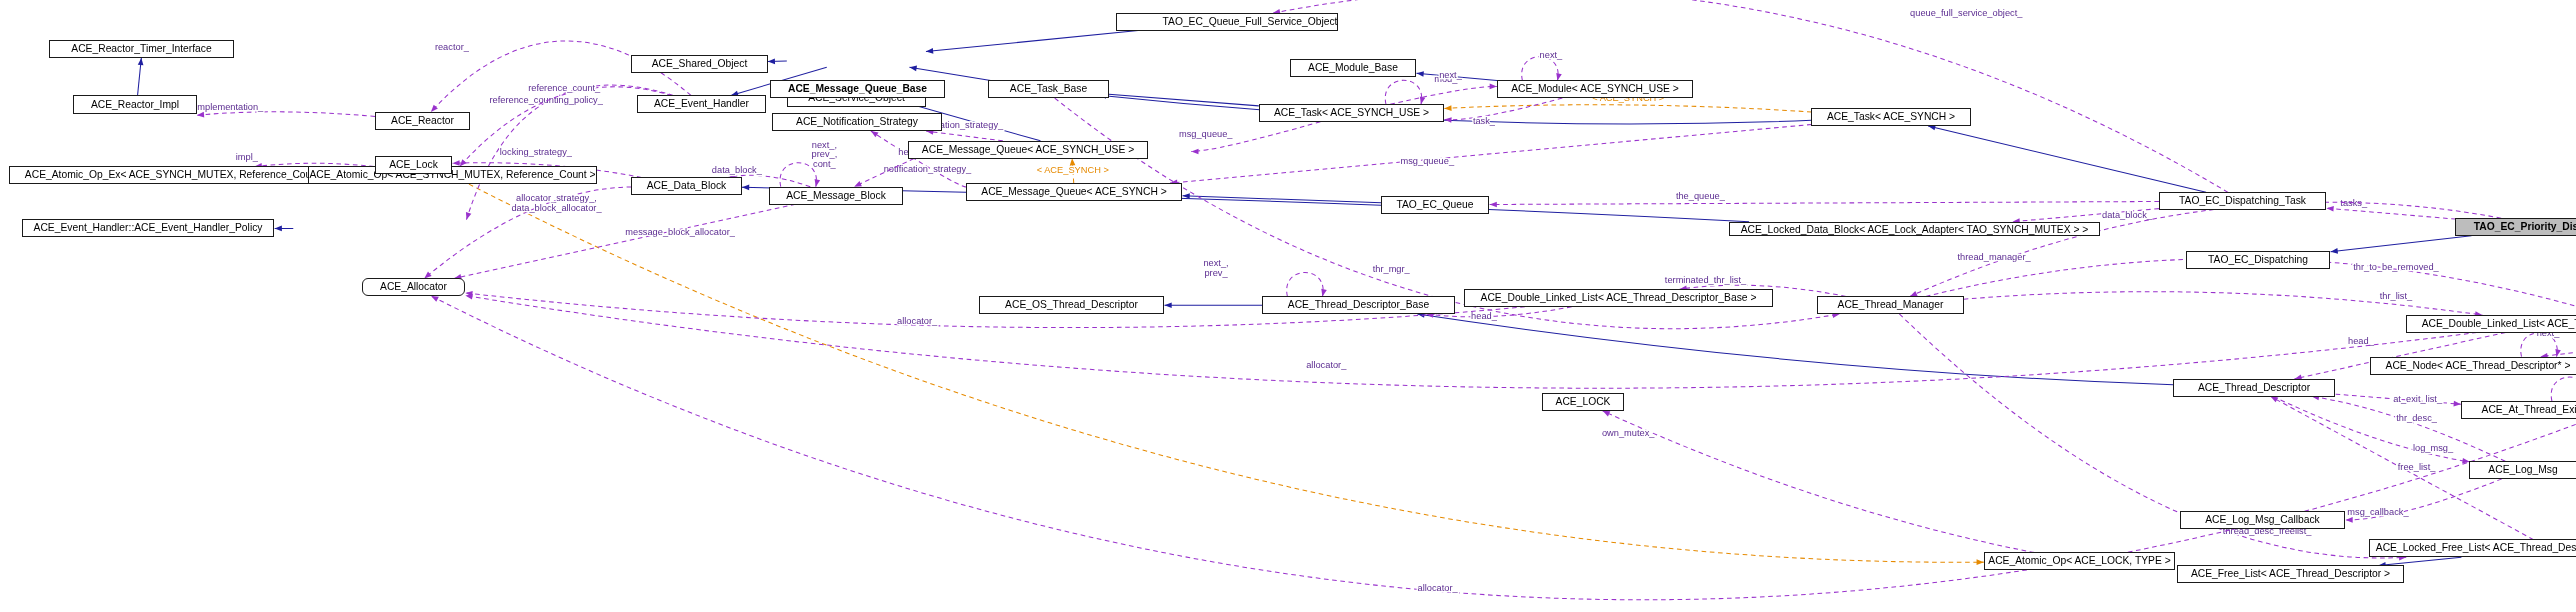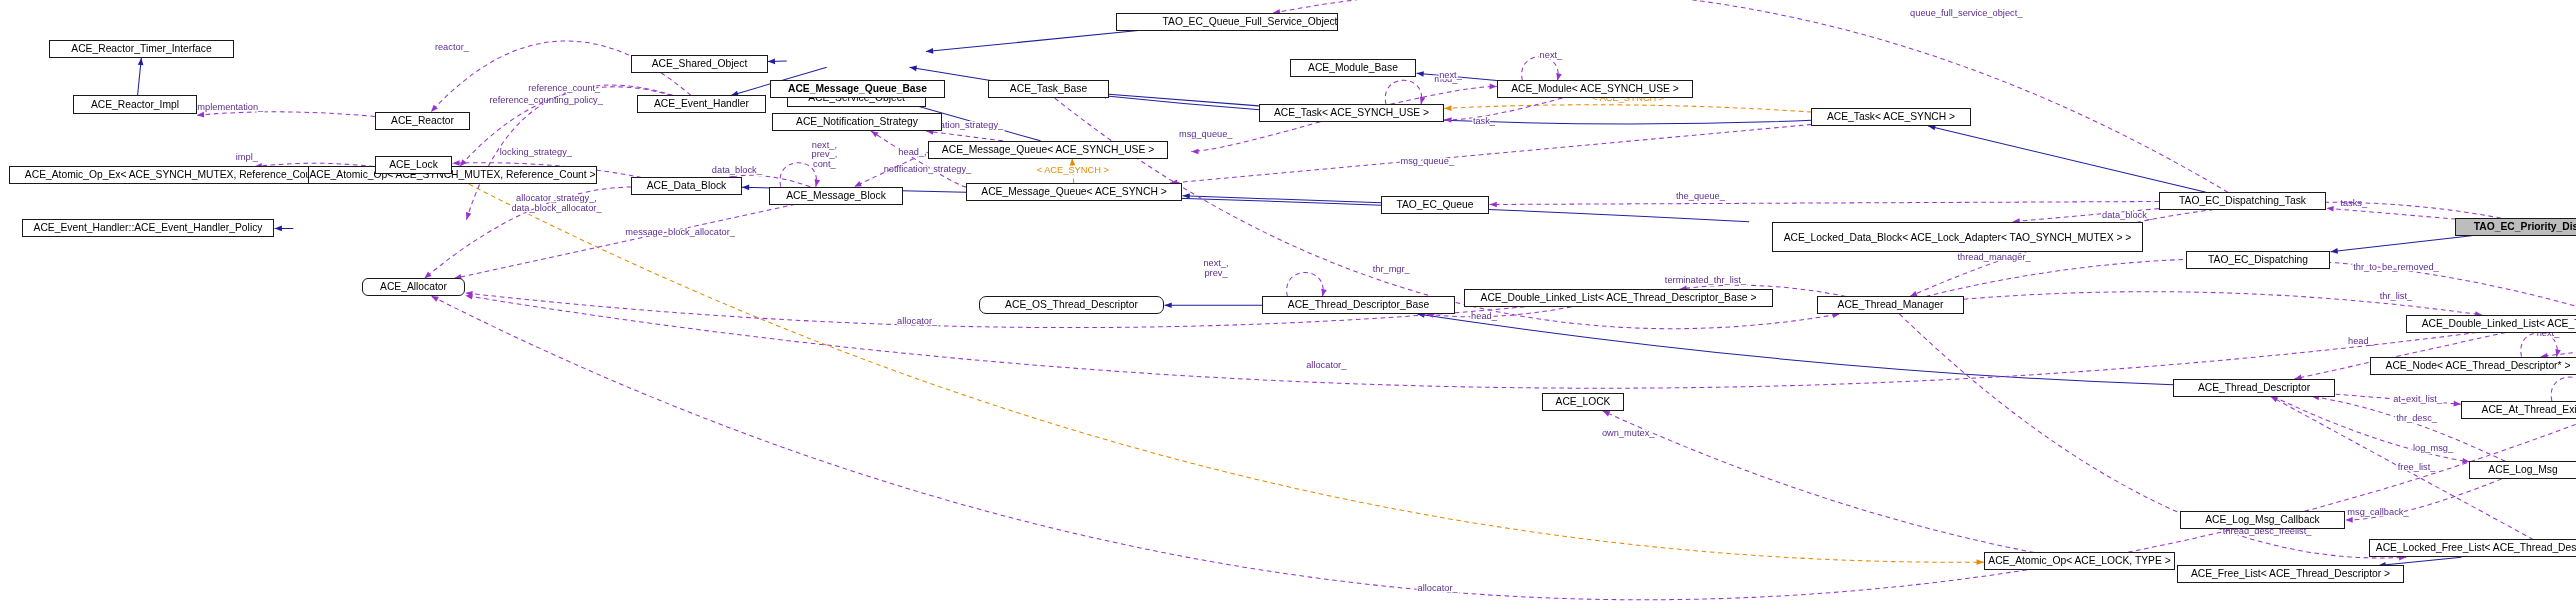--- a/index.html
+++ b/index.html
@@ -205,31 +205,31 @@
     <div class="node" style="left: 787px; top: 49px; width: 139px; height: 17.5px; margin-top: 40px;">ACE_Service_Object</div>
     <div class="node" style="left: 770px; top: 80px; width: 175px; height: 17.5px; font-weight: bold;">ACE_Message_Queue_Base</div>
     <div class="node" style="left: 637px; top: 95px; width: 129px; height: 17.5px;">ACE_Event_Handler</div>
     <div class="node" style="left: 772px; top: 113px; width: 170px; height: 17.5px;">ACE_Notification_Strategy</div>
     <div class="node" style="left: 1116px; top: 13px; width: 222px; height: 17.5px; padding-left: 48px;">TAO_EC_Queue_Full_Service_Object</div>
     <div class="node" style="left: 988px; top: 80px; width: 121px; height: 17.5px;">ACE_Task_Base</div>
     <div class="node" style="left: 1290px; top: 59px; width: 126px; height: 17.5px;">ACE_Module_Base</div>
     <div class="node" style="left: 1259px; top: 104px; width: 185px; height: 17.5px;">ACE_Task&lt; ACE_SYNCH_USE &gt;</div>
     <div class="node" style="left: 1497px; top: 80px; width: 196px; height: 17.5px;">ACE_Module&lt; ACE_SYNCH_USE &gt;</div>
     <div class="node" style="left: 1811px; top: 108px; width: 160px; height: 17.5px;">ACE_Task&lt; ACE_SYNCH &gt;</div>
-    <div class="node" style="left: 928px; top: 141px; width: 240px; height: 17.5px;">ACE_Message_Queue&lt; ACE_SYNCH_USE &gt;</div>
+    <div class="node" style="left: 908px; top: 141px; width: 240px; height: 17.5px;">ACE_Message_Queue&lt; ACE_SYNCH_USE &gt;</div>
     <div class="node" style="left: 966px; top: 183px; width: 216px; height: 17.5px;">ACE_Message_Queue&lt; ACE_SYNCH &gt;</div>
     <div class="node" style="left: 375px; top: 156px; width: 77px; height: 17.5px;">ACE_Lock</div>
     <div class="node" style="left: 631px; top: 177px; width: 111px; height: 17.5px;">ACE_Data_Block</div>
     <div class="node" style="left: 769px; top: 187px; width: 134px; height: 17.5px;">ACE_Message_Block</div>
     <div class="node" style="left: 1381px; top: 196px; width: 108px; height: 17.5px;">TAO_EC_Queue</div>
     <div class="node" style="left: 2159px; top: 192px; width: 167px; height: 17.5px;">TAO_EC_Dispatching_Task</div>
     <div class="node hl" style="left: 2455px; top: 218px; width: 185px; height: 17.5px;">TAO_EC_Priority_Dispatching</div>
-    <div class="node" style="left: 1729px; top: 222px; width: 371px; height: 30px; margin-left: 43px;">ACE_Locked_Data_Block&lt; ACE_Lock_Adapter&lt; TAO_SYNCH_MUTEX &gt; &gt;</div>
+    <div class="node" style="left: 1729px; top: 222px; width: 371px; height: 14px;">ACE_Locked_Data_Block&lt; ACE_Lock_Adapter&lt; TAO_SYNCH_MUTEX &gt; &gt;</div>
     <div class="node" style="left: 2186px; top: 251px; width: 144px; height: 17.5px;">TAO_EC_Dispatching</div>
-    <div class="node" style="left: 979px; top: 296px; width: 185px; height: 17.5px; border-radius: 7px;">ACE_OS_Thread_Descriptor</div>
+    <div class="node" style="left: 979px; top: 296px; width: 185px; height: 17.5px;">ACE_OS_Thread_Descriptor</div>
     <div class="node" style="left: 1262px; top: 296px; width: 193px; height: 17.5px;">ACE_Thread_Descriptor_Base</div>
     <div class="node" style="left: 1464px; top: 289px; width: 309px; height: 17.5px;">ACE_Double_Linked_List&lt; ACE_Thread_Descriptor_Base &gt;</div>
     <div class="node" style="left: 1817px; top: 296px; width: 147px; height: 17.5px;">ACE_Thread_Manager</div>
     <div class="node" style="left: 2406px; top: 315px; width: 278px; height: 17.5px;">ACE_Double_Linked_List&lt; ACE_Thread_Descriptor &gt;</div>
     <div class="node" style="left: 2370px; top: 357px; width: 216px; height: 17.5px;">ACE_Node&lt; ACE_Thread_Descriptor* &gt;</div>
     <div class="node" style="left: 2173px; top: 379px; width: 162px; height: 17.5px;">ACE_Thread_Descriptor</div>
     <div class="node" style="left: 2461px; top: 401px; width: 139px; height: 17.5px;">ACE_At_Thread_Exit</div>
     <div class="node" style="left: 1542px; top: 393px; width: 82px; height: 17.5px;">ACE_LOCK</div>
     <div class="node" style="left: 2469px; top: 461px; width: 108px; height: 17.5px;">ACE_Log_Msg</div>
     <div class="node" style="left: 2180px; top: 511px; width: 165px; height: 17.5px;">ACE_Log_Msg_Callback</div>

